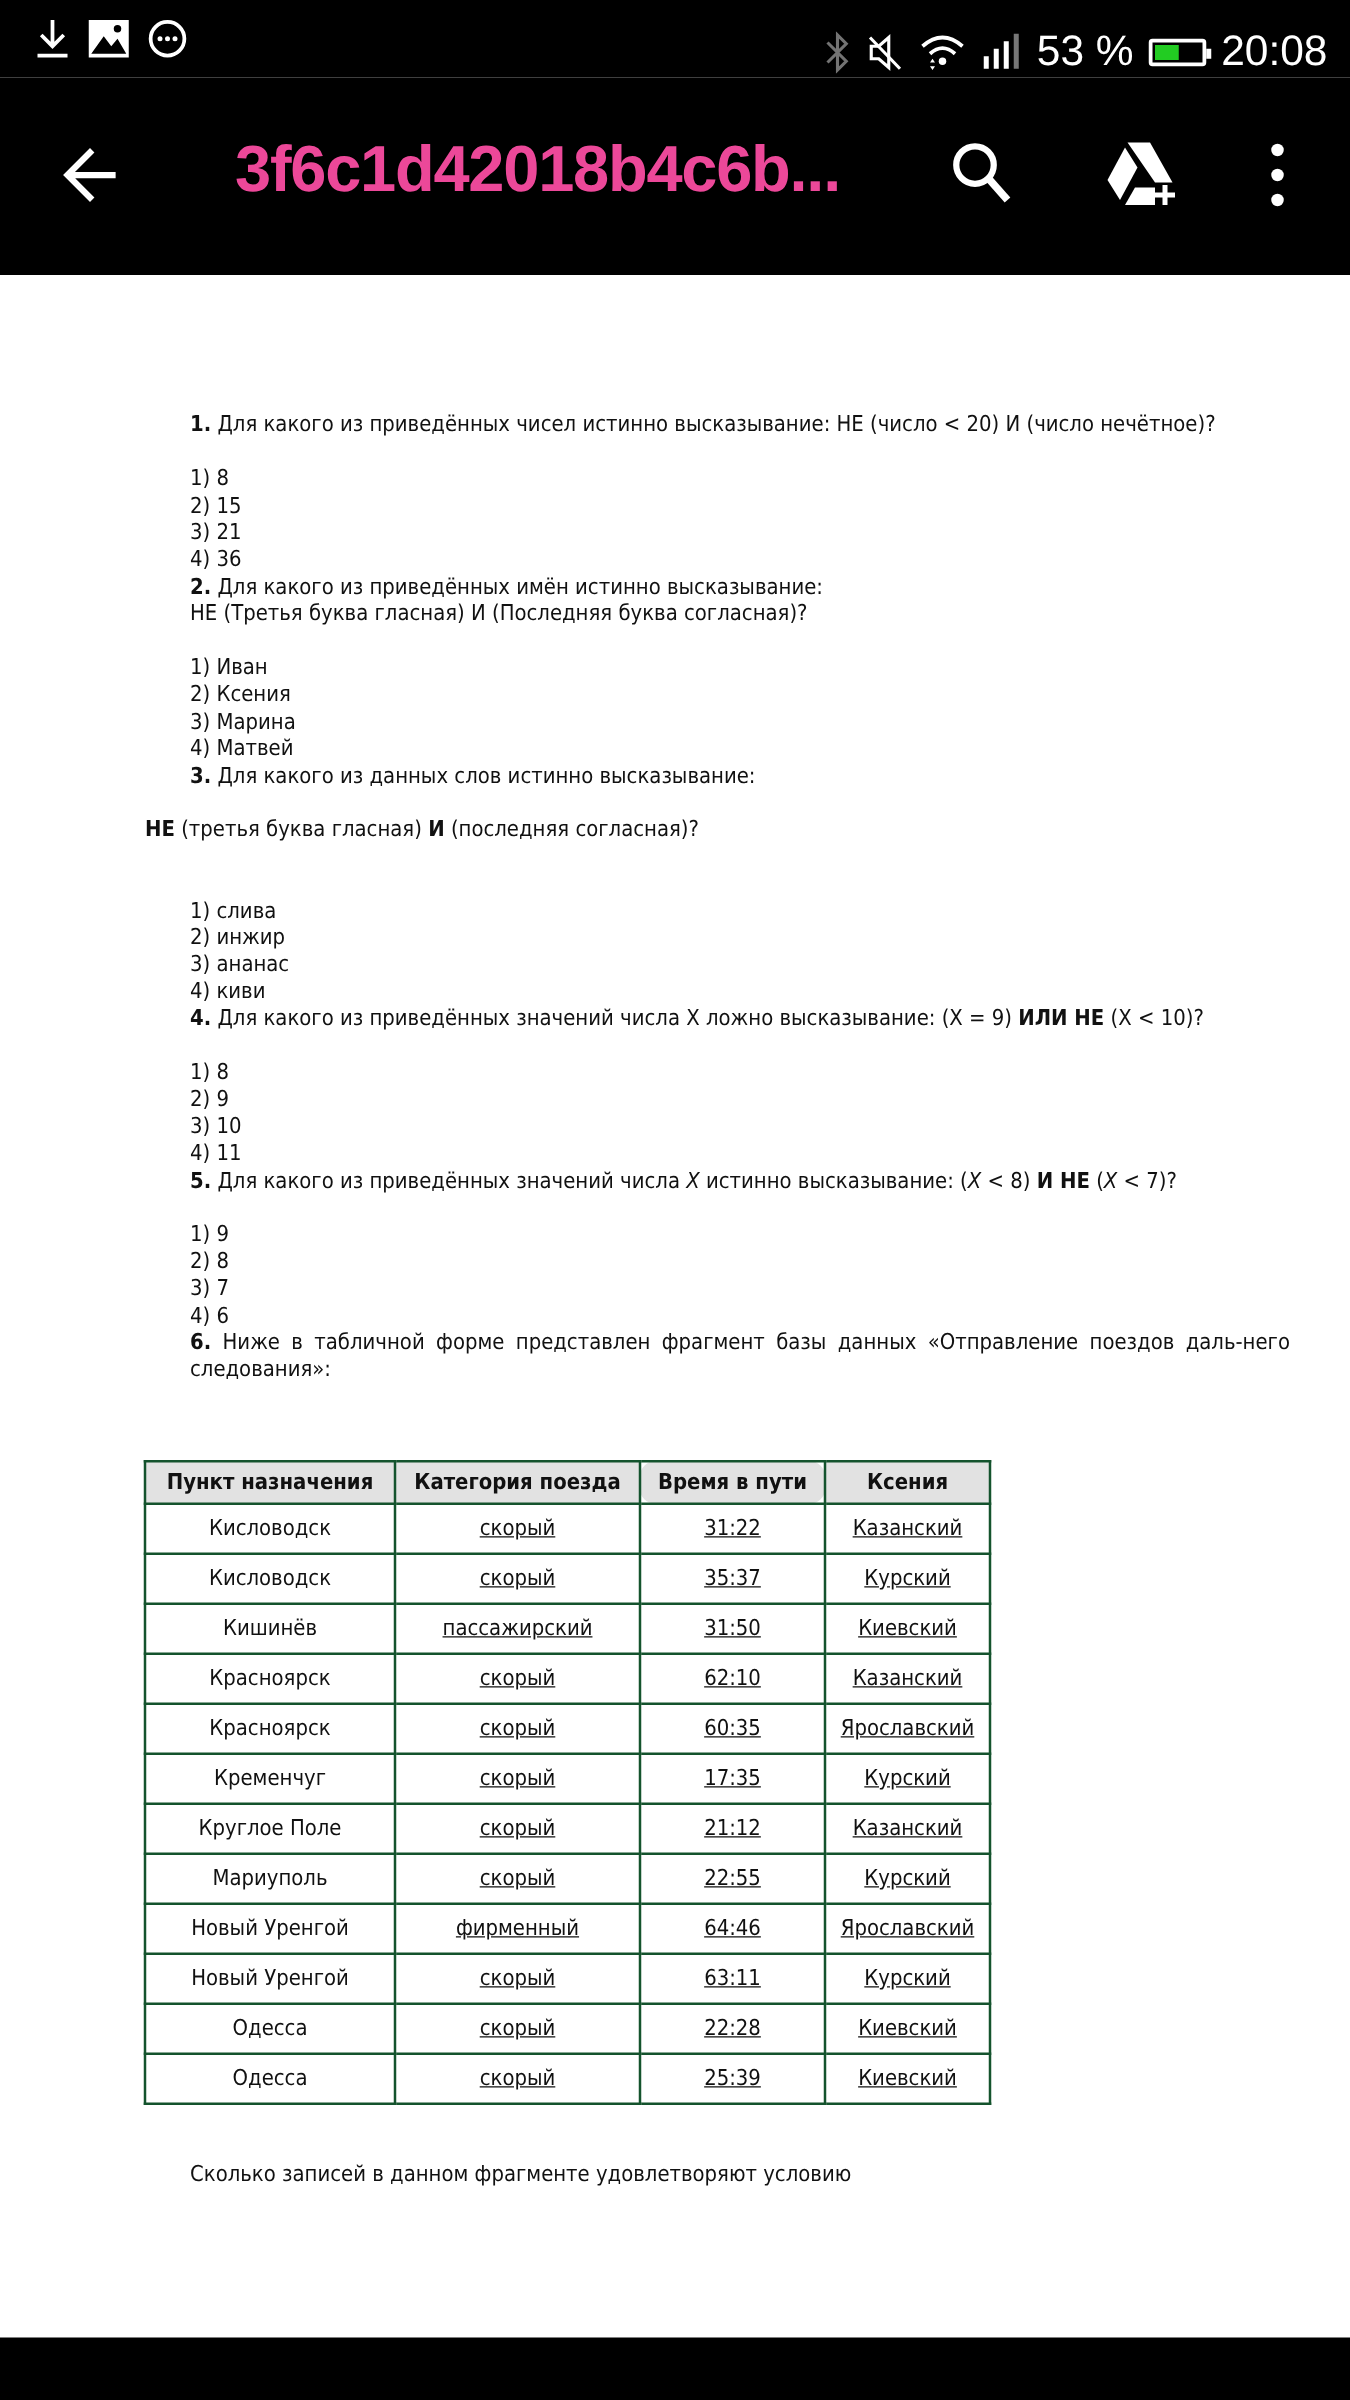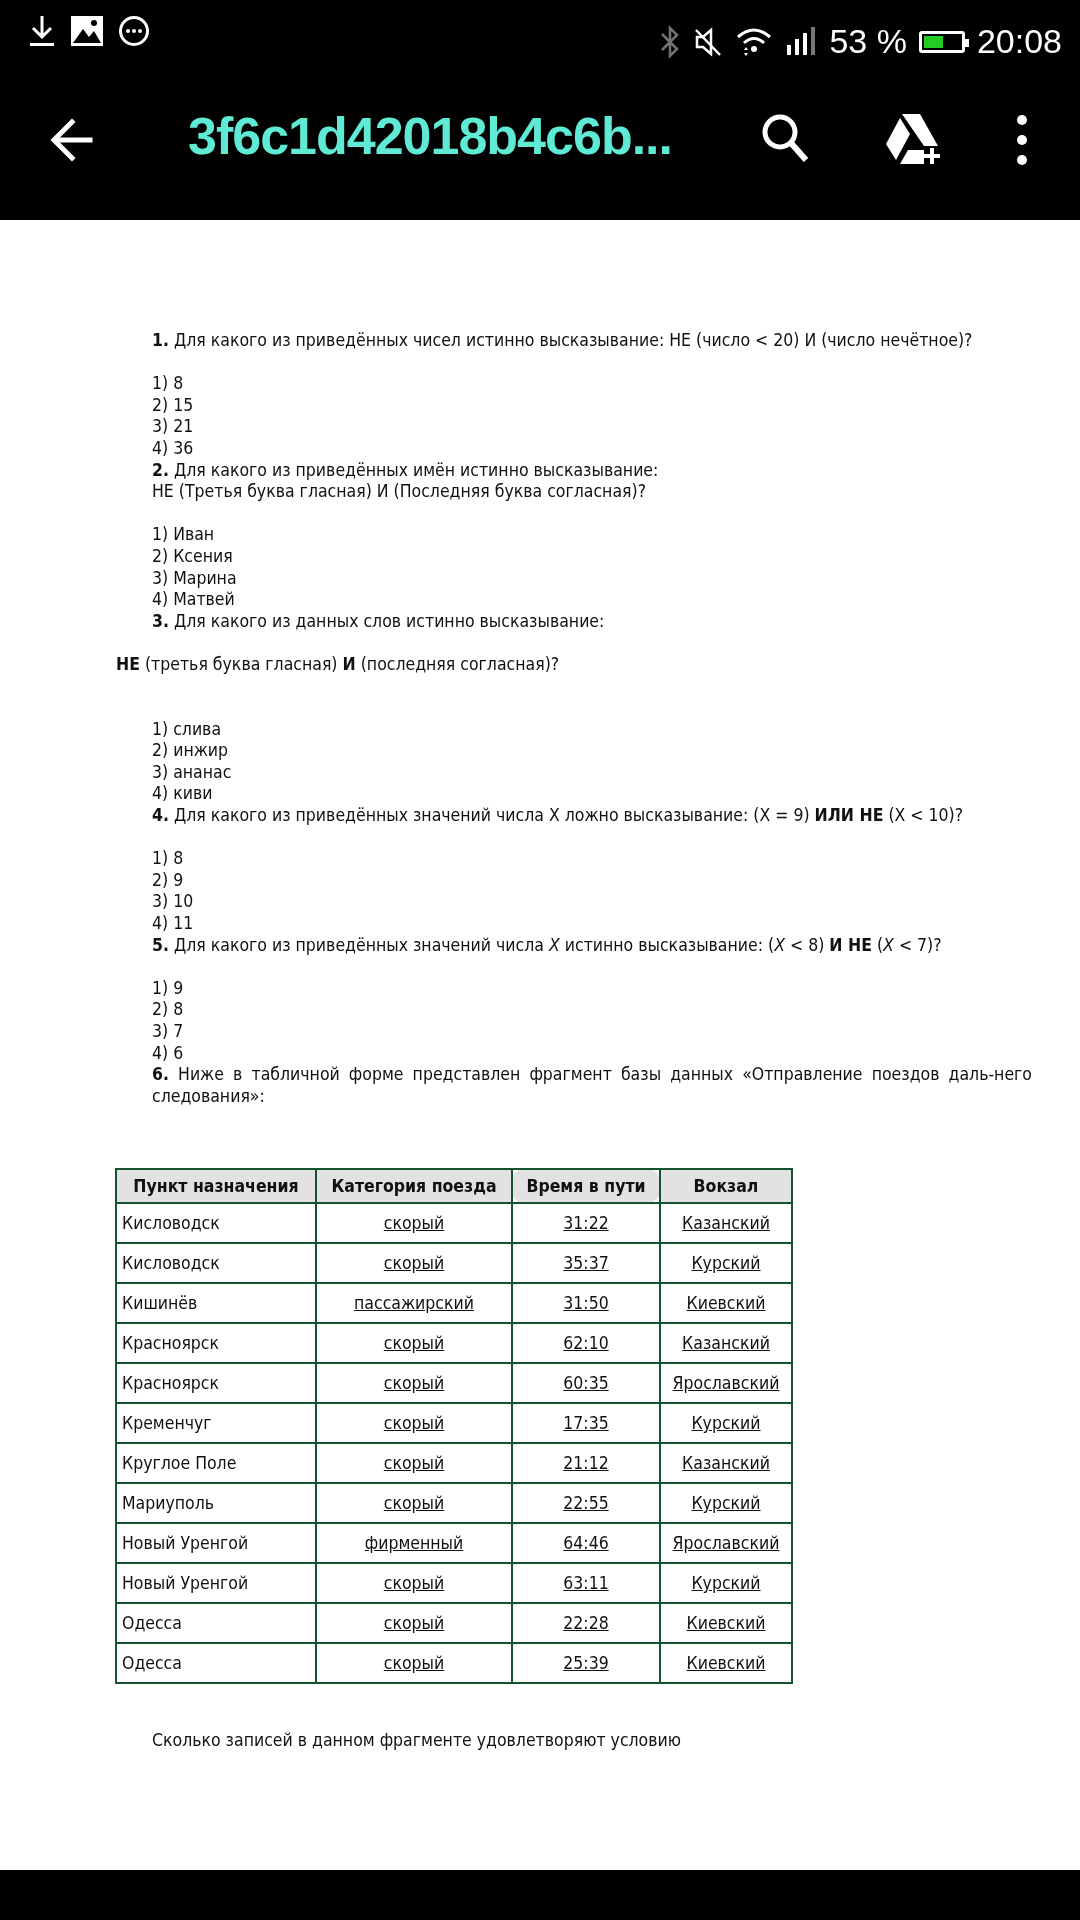--- a/index.html
+++ b/index.html
@@ -9,38 +9,38 @@
   .appbar { position:absolute; left:0; top:62px; width:1080px; height:158px; background:#000; color:#fff; }
   .navstrip { position:absolute; left:0; top:1870px; width:1080px; height:50px; background:#000; }
   .sb-left { position:absolute; left:28px; top:14px; display:flex; gap:14px; align-items:center; }
   .sb-right { position:absolute; right:18px; top:22px; display:flex; gap:12px; align-items:center;
               font-family:"Liberation Sans", sans-serif; font-size:34px; color:#fff; }
   .sb-right .dim { opacity:.45; }
   .battery { width:46px; height:22px; border:3px solid #fff; border-radius:3px; position:relative; box-sizing:border-box; }
   .battery::after { content:""; position:absolute; right:-7px; top:5px; width:4px; height:8px; background:#fff; }
   .battery .fill { position:absolute; left:2px; top:2px; bottom:2px; width:26px; background:#22cc22; }
   .back { position:absolute; left:44px; top:48px; width:60px; height:60px; }
-  .title { position:absolute; left:188px; top:44px; font-family:"Liberation Sans", sans-serif; font-size:52px; font-weight:bold; letter-spacing:-1px; color:#5eead4; }
+  .title { position:absolute; left:188px; top:44px; font-family:"Liberation Sans", sans-serif; font-size:52px; font-weight:bold; letter-spacing:-1px; color:#ec4899; }
   .search { position:absolute; left:754px; top:46px; width:64px; height:64px; }
   .drive { position:absolute; left:880px; top:46px; width:64px; height:64px; }
   .more { position:absolute; left:1000px; top:46px; width:44px; height:64px; }
 
   .doc { position:absolute; left:116px; top:330px; width:916px; font-size:17.5px; line-height:21.6px; color:#111; transform:scaleX(1); }
   .doc p { margin:0; }
   .ind { padding-left:36px; }
   .just { text-align:justify; text-align-last:auto; }
   .gap { height:21.6px; }
   .center { text-align:left; }
   b { font-weight:bold; }
 
   table.db { position:absolute; left:115px; top:1168px; border-collapse:collapse; font-size:17.5px; color:#111; }
   table.db th, table.db td { border:2px solid #14532d; padding:0 5px; height:38px; white-space:nowrap; }
   table.db th { background:#e2e2e2; font-weight:bold; height:32px; }
   table.db td.c { text-align:center;text-decoration:underline; }
-  table.db td.l { text-align:left; }
+  table.db td.l { text-align:center; }
   .col1 { width:188px; } .col2 { width:184px; } .col3 { width:136px;border-radius:12px; } .col4 { width:120px; }
   .footer-q { position:absolute; left:152px; top:1730px; font-size:17.5px; color:#111; }
 </style>
 </head>
 <body>
 
 <div class="statusbar">
   <div class="sb-left">
     <svg width="28" height="34" viewBox="0 0 28 34">
         <path d="M14 2 V22 M5 14 L14 23 L23 14" stroke="#fff" stroke-width="3" fill="none"></path>
@@ -156,21 +156,21 @@
   </div>
   <p class="ind just"><b>6.</b><span> Ниже в табличной форме представлен фрагмент базы данных «Отправление поездов даль-него следования»:</span></p>
 </div>
 
 <table class="db">
   <thead>
     <tr>
       <th class="col1">Пункт назначения</th>
       <th class="col2">Категория поезда</th>
       <th class="col3">Время в пути</th>
-      <th class="col4">Вокзал</th>
+      <th class="col4">Ксения</th>
     </tr>
   </thead>
   <tbody id="tbody">
       <tr>
         <td class="l">Кисловодск</td>
         <td class="c">скорый</td>
         <td class="c">31:22</td>
         <td class="c">Казанский</td>
       </tr>
       <tr>

